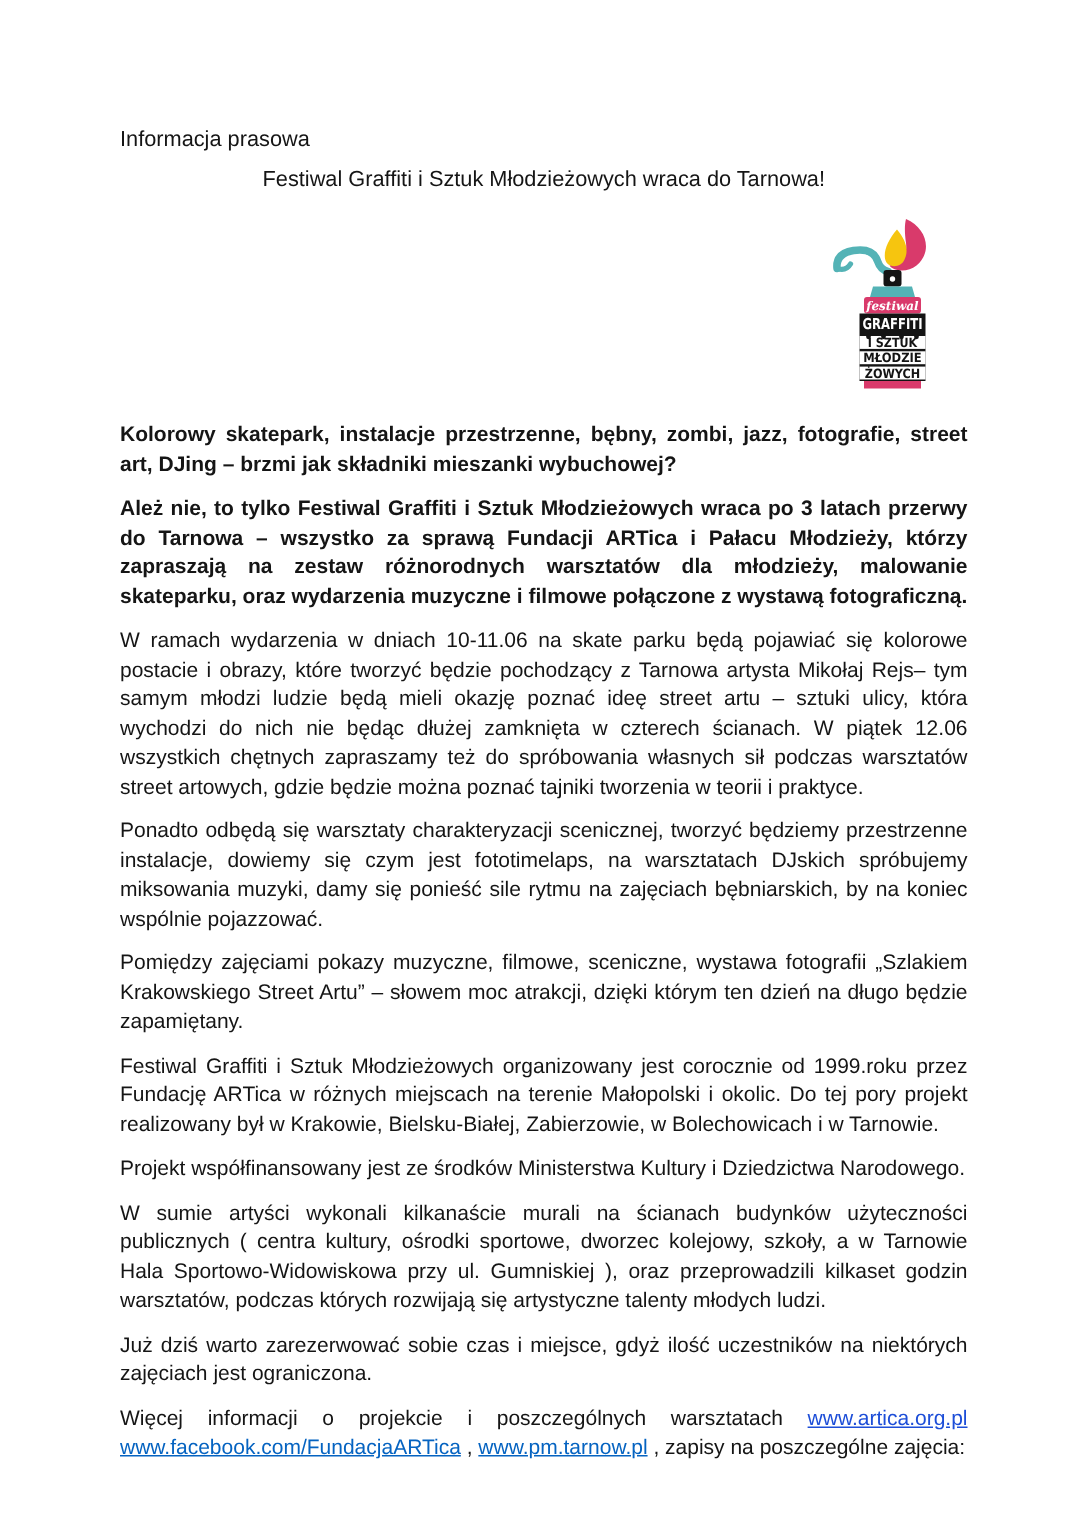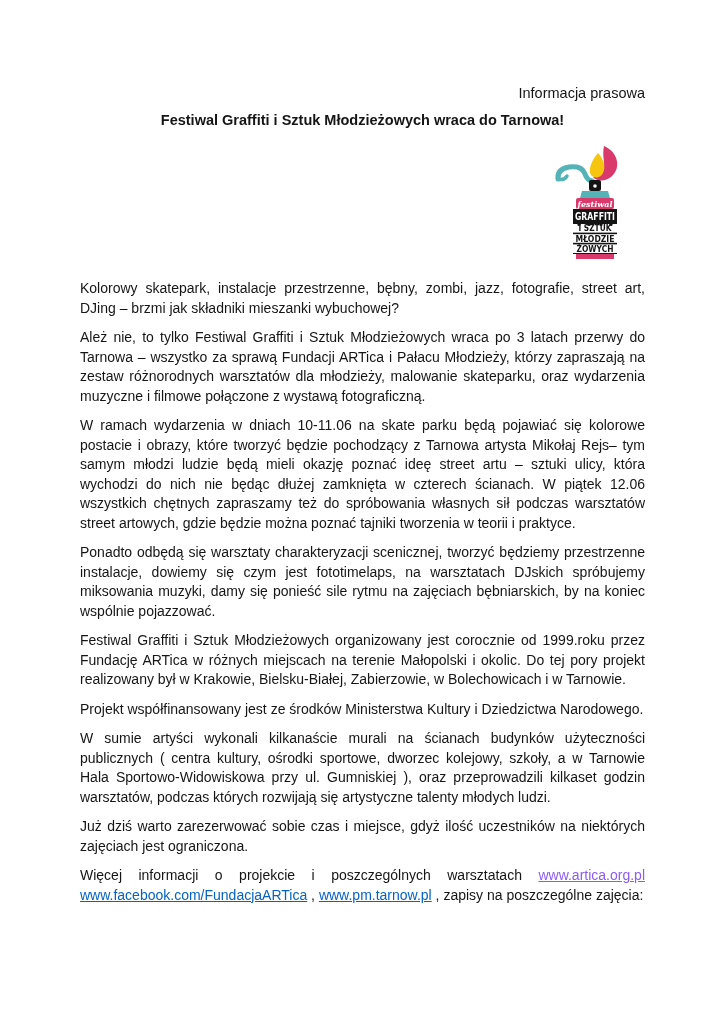--- a/index.html
+++ b/index.html
@@ -11,44 +11,43 @@
     color: #151515;
     overflow: hidden;
   }
   .page {
     width: 725px;
     height: 1024px;
     padding: 84px 80px 40px 80px;
     background: #ffffff;
   }
   .header-right {
-    text-align: right;
     font-size: 14.5px;
     line-height: 19px;
     margin-bottom: 8px;
   }
   .doc-title {
     text-align: center;
-    font-weight: bold;
+    font-weight: normal;
     font-size: 14.5px;
     line-height: 19px;
     margin-bottom: 16px;
   }
   .logo-wrap {
     text-align: right;
     margin-bottom: 13px;
   }
   .logo-wrap svg { display: inline-block; }
   p.para {
     font-size: 14px;
     line-height: 19.5px;
     text-align: justify;
     margin-bottom: 10px;
   }
-  p.para.bold { font-weight: normal; }
+  p.para.bold { font-weight: bold; }
   a.doc-link {
     text-decoration: underline;
     cursor: pointer;
   }
   .logo-festiwal-text {
     font-family: "DejaVu Serif", serif;
     font-style: italic;
     font-weight: bold;
   }
   .logo-block-text {
@@ -103,28 +102,29 @@
 
       <rect x="31" y="108" width="38" height="5" fill="#D93A6B"></rect>
     </svg>
   </div>
 
   <div>
     <p class="para bold">Kolorowy skatepark, instalacje przestrzenne, bębny, zombi, jazz, fotografie, street art, DJing – brzmi jak składniki mieszanki wybuchowej?</p>
     <p class="para bold">Ależ nie, to tylko Festiwal Graffiti i Sztuk Młodzieżowych wraca po 3 latach przerwy do Tarnowa – wszystko za sprawą  Fundacji ARTica i Pałacu Młodzieży, którzy zapraszają na zestaw różnorodnych warsztatów dla młodzieży, malowanie skateparku, oraz wydarzenia muzyczne i filmowe połączone z wystawą fotograficzną.</p>
     <p class="para">W ramach wydarzenia w dniach 10-11.06 na skate parku będą pojawiać się kolorowe postacie i obrazy, które tworzyć będzie pochodzący z Tarnowa artysta Mikołaj Rejs– tym samym młodzi ludzie będą mieli okazję poznać ideę street artu – sztuki ulicy, która wychodzi do nich nie będąc dłużej zamknięta w czterech ścianach. W piątek 12.06 wszystkich chętnych zapraszamy też do spróbowania własnych sił podczas warsztatów street  artowych, gdzie będzie można poznać tajniki tworzenia w teorii i praktyce.</p>
     <p class="para">Ponadto odbędą się warsztaty charakteryzacji scenicznej, tworzyć będziemy przestrzenne instalacje, dowiemy się czym jest fototimelaps, na warsztatach DJskich spróbujemy miksowania muzyki, damy się ponieść sile rytmu na zajęciach bębniarskich, by na koniec wspólnie pojazzować.</p>
+    <p class="para">Pomiędzy zajęciami pokazy muzyczne, filmowe, sceniczne, wystawa fotografii „Szlakiem Krakowskiego Street Artu” – słowem moc atrakcji, dzięki którym ten dzień na długo będzie zapamiętany.</p>
     <p class="para">Festiwal Graffiti i Sztuk Młodzieżowych organizowany jest corocznie od 1999.roku przez Fundację ARTica w różnych miejscach na terenie Małopolski i okolic. Do tej pory projekt realizowany był w Krakowie, Bielsku-Białej, Zabierzowie, w Bolechowicach i w Tarnowie.</p>
     <p class="para">Projekt współfinansowany jest ze środków Ministerstwa Kultury i Dziedzictwa Narodowego.</p>
     <p class="para">W sumie artyści wykonali kilkanaście murali na ścianach budynków użyteczności publicznych ( centra kultury, ośrodki sportowe, dworzec kolejowy, szkoły, a w Tarnowie Hala Sportowo-Widowiskowa przy ul. Gumniskiej ), oraz przeprowadzili kilkaset godzin warsztatów, podczas których rozwijają się artystyczne talenty młodych ludzi.</p>
     <p class="para">Już dziś warto zarezerwować sobie czas i miejsce, gdyż ilość uczestników na niektórych zajęciach jest ograniczona.</p>
 
     <p class="para">
       <span>Więcej informacji o projekcie i poszczególnych warsztatach </span>
-      <a class="doc-link" style="color: #8b5cf6;">www.artica.org.pl</a>
+      <a class="doc-link" style="color: #1d4ed8;">www.artica.org.pl</a>
       <span> </span>
       <a class="doc-link" style="color: rgb(5, 99, 193);">www.facebook.com/FundacjaARTica</a>
       <span> , </span>
       <a class="doc-link" style="color: rgb(5, 99, 193);">www.pm.tarnow.pl</a>
       <span> , </span>
       <span>zapisy na poszczególne zajęcia: </span>
       
     </p>
   </div>
 

